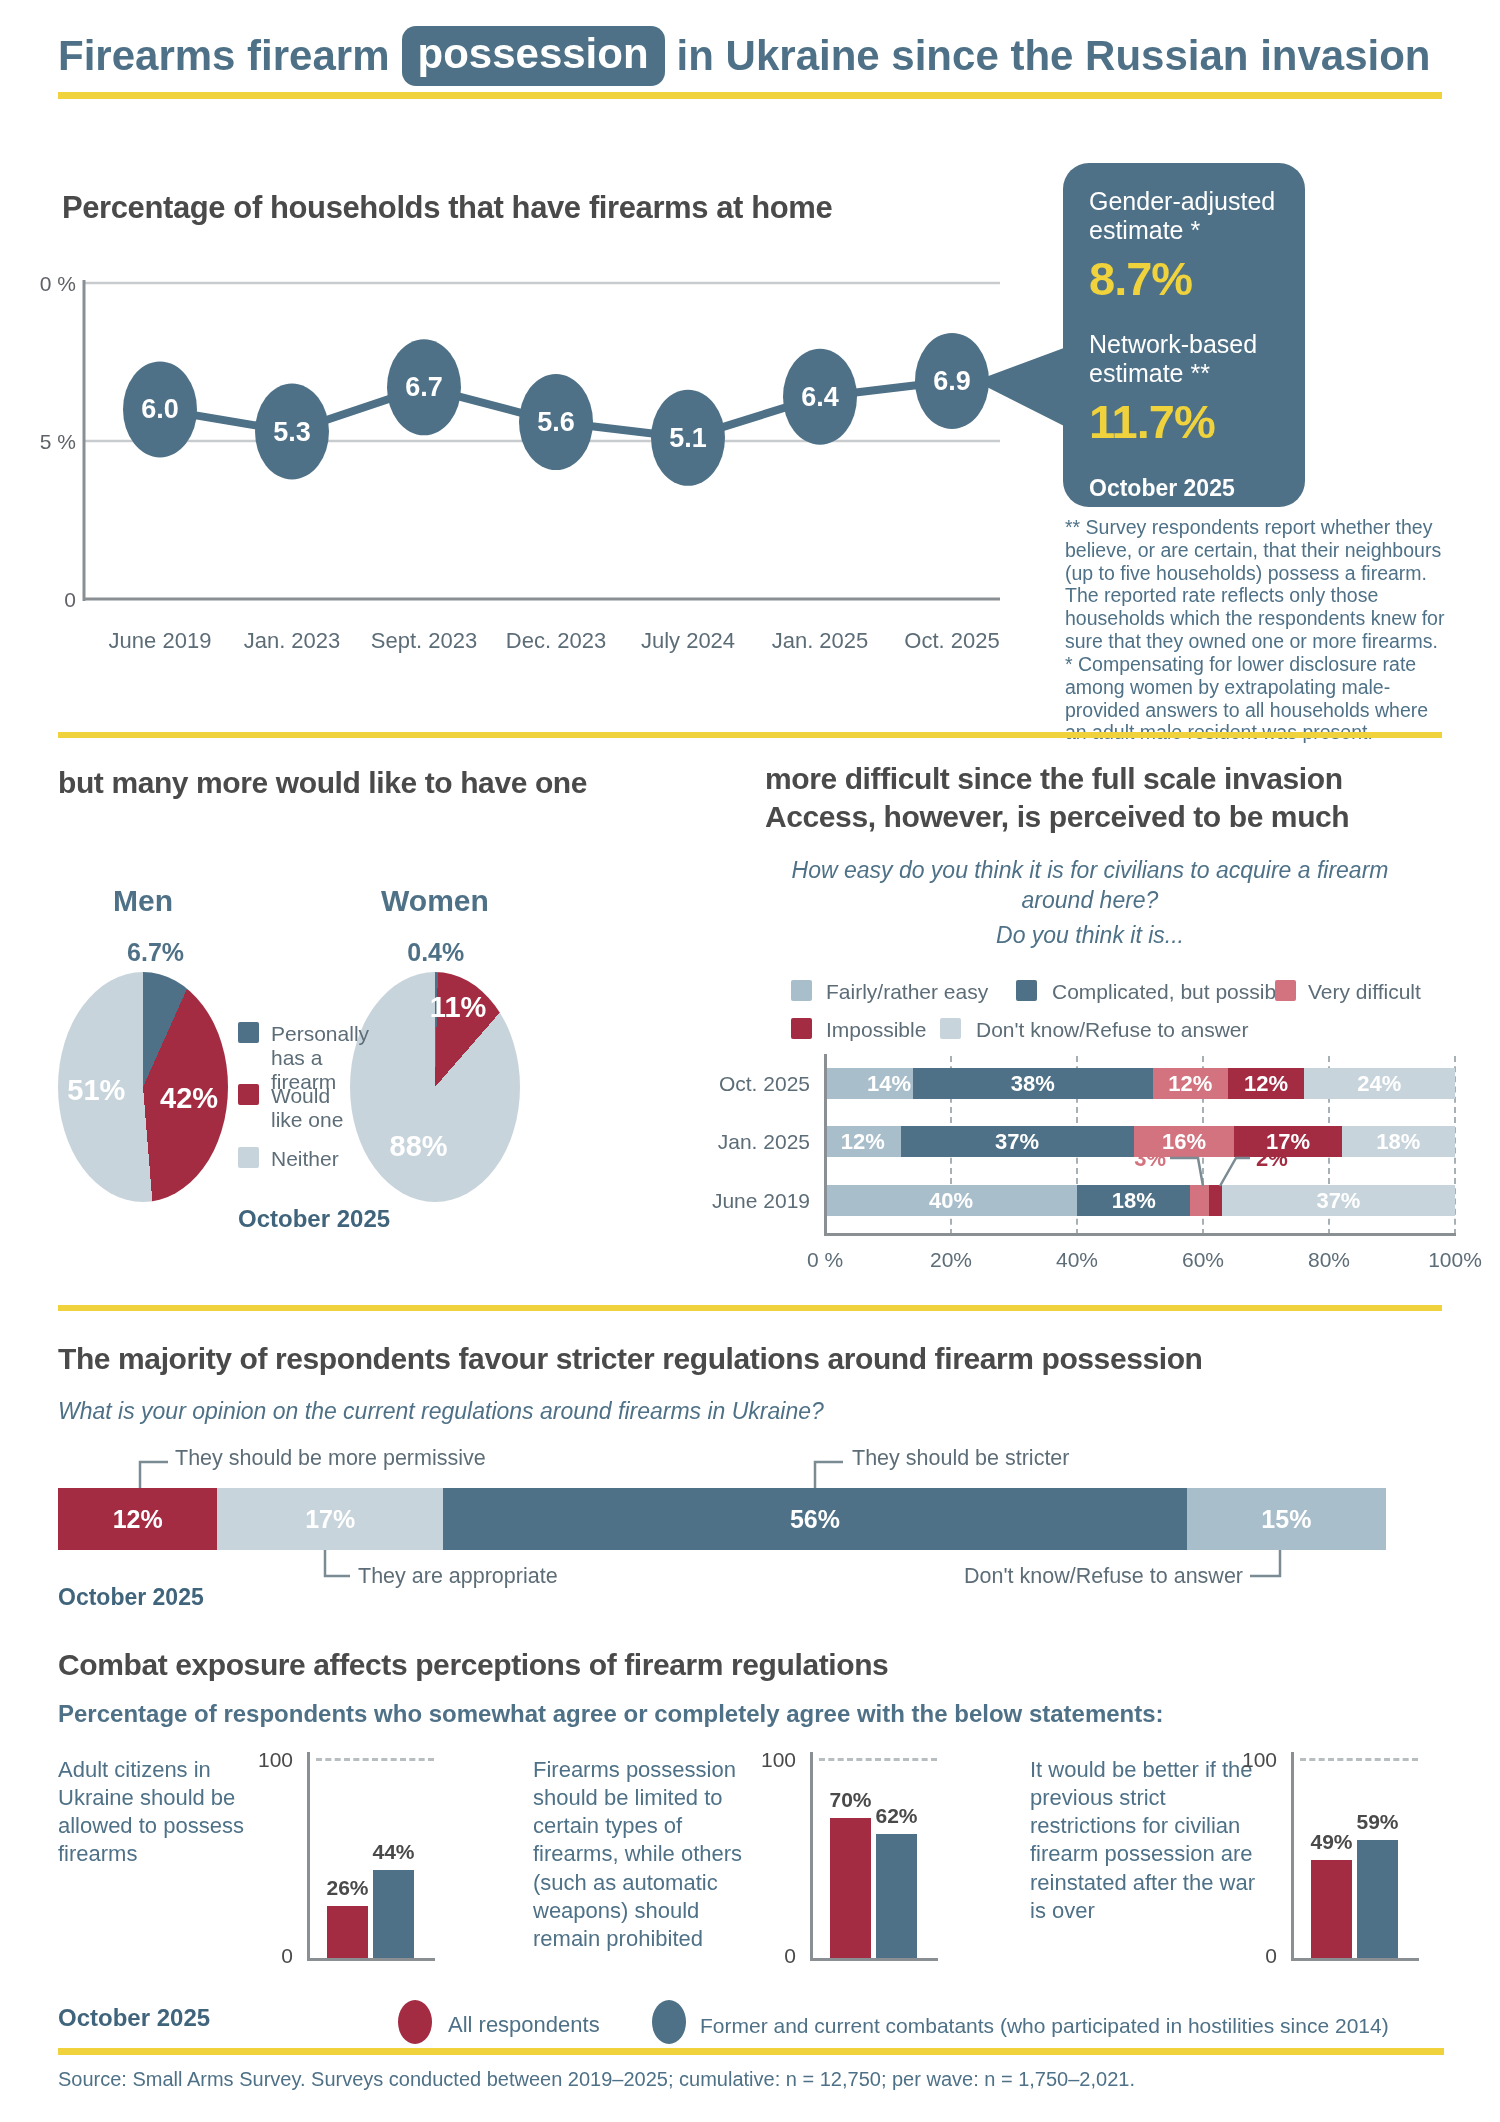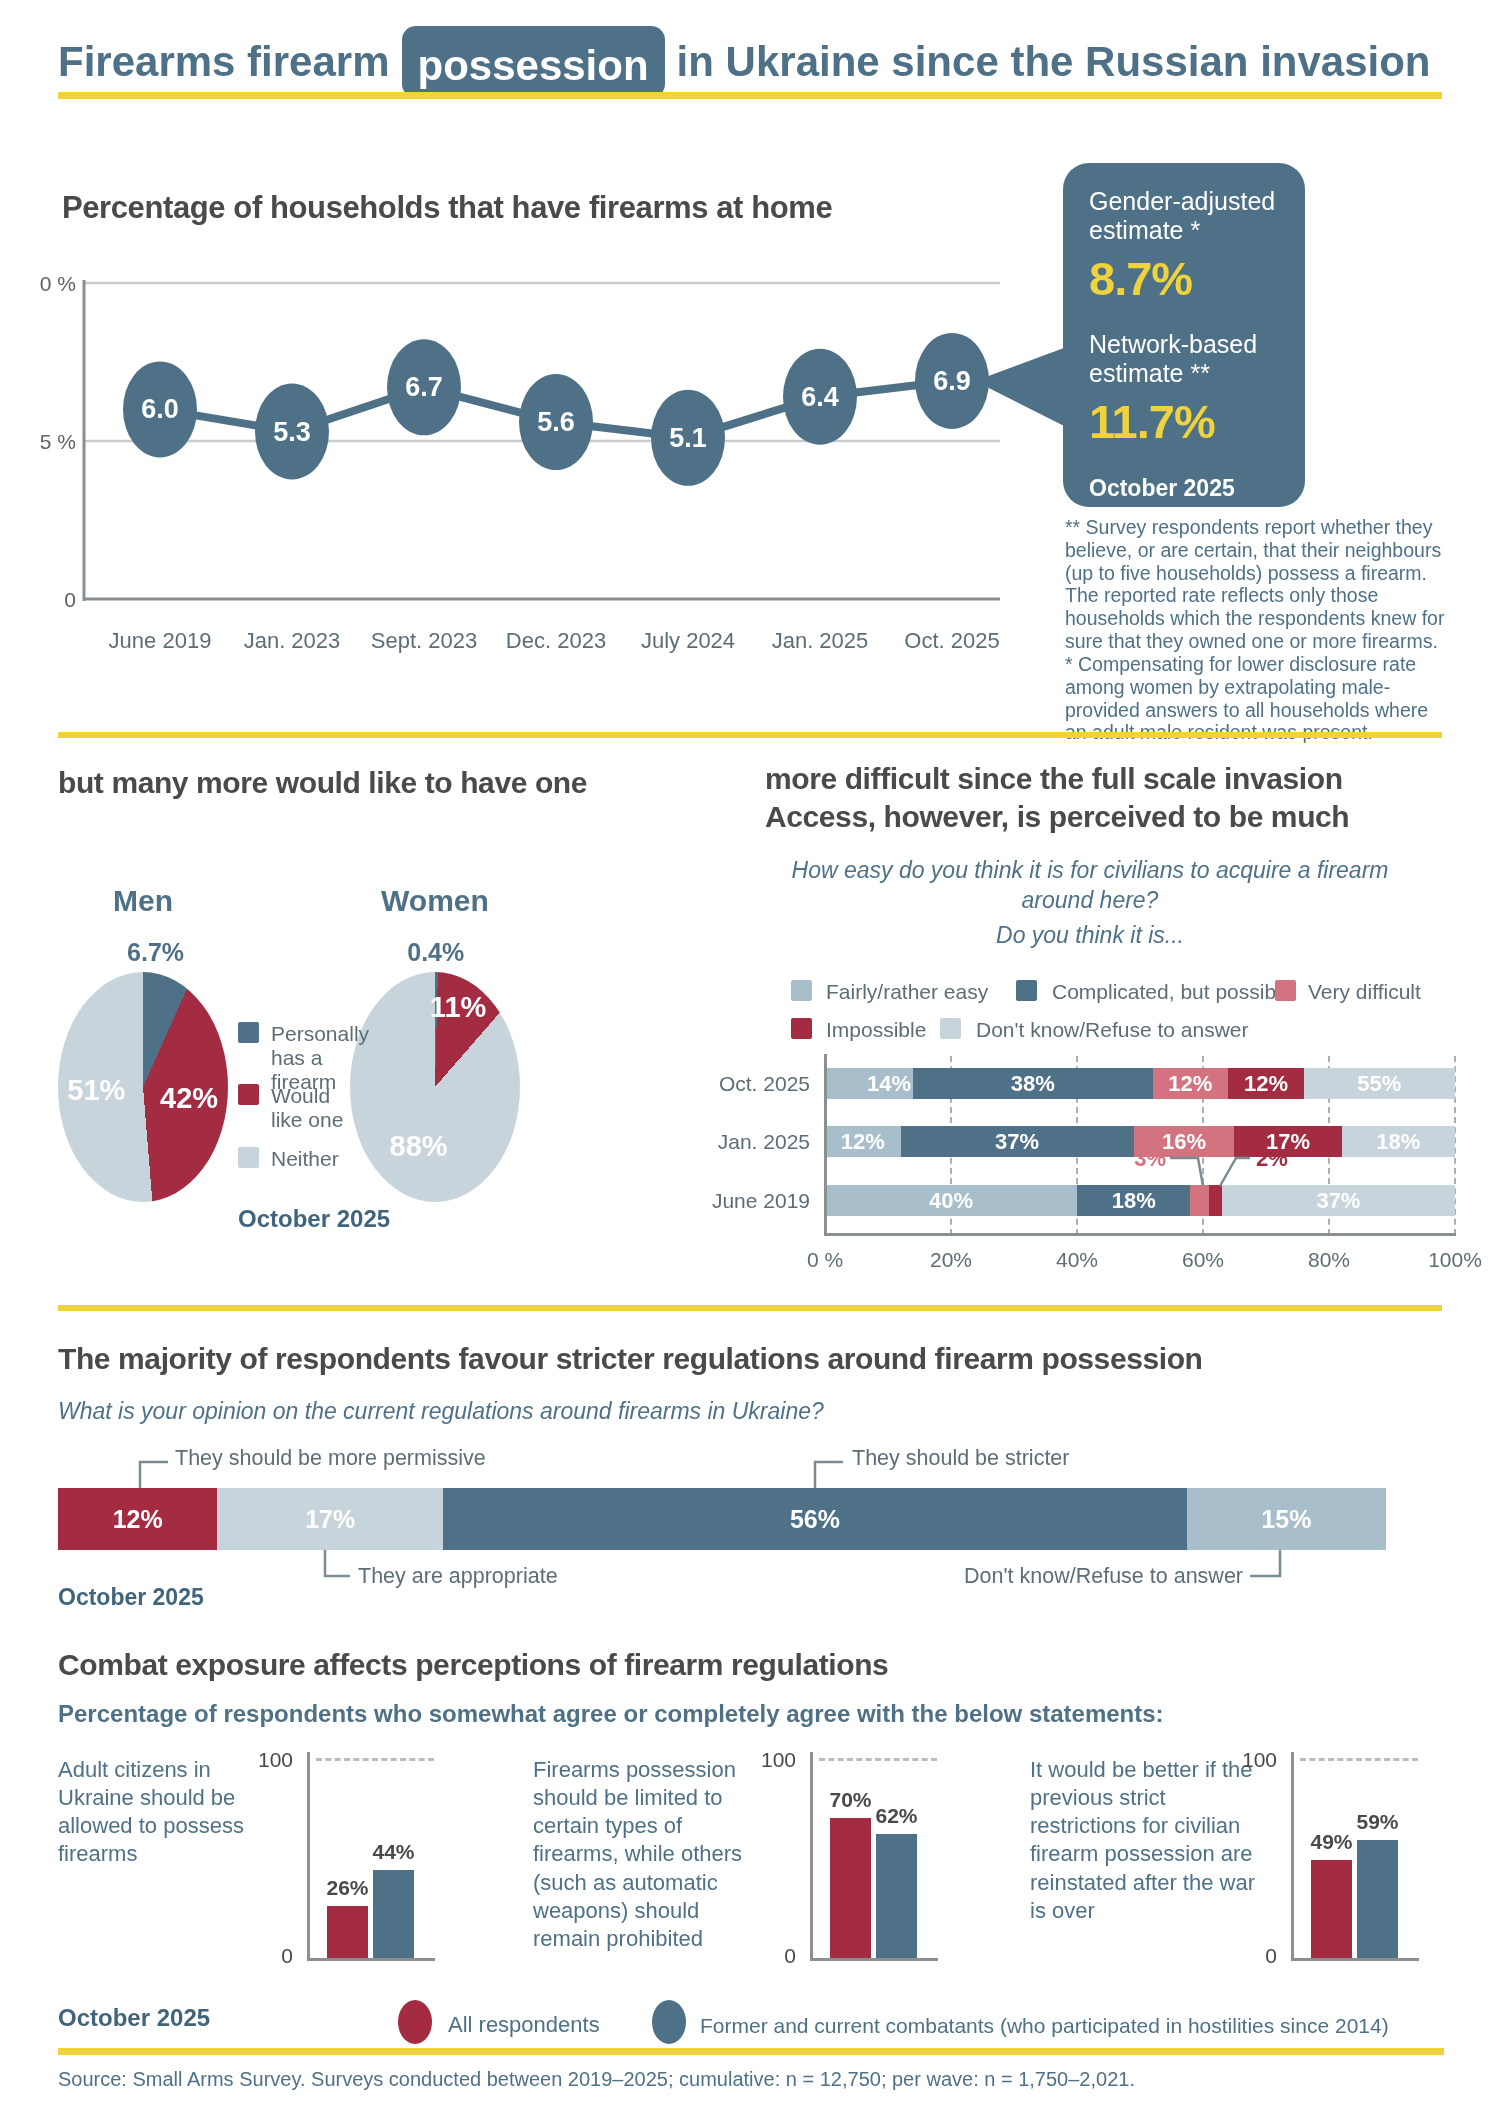--- a/index.html
+++ b/index.html
@@ -23,21 +23,21 @@
   .callout-box .cv{color:var(--yellow);font-weight:bold;font-size:47px;margin-top:6px;letter-spacing:-1px}
   svg{display:block}
 </style>
 </head>
 <body>
 
 <div class="page">
 
   <div class="abs" style="left:58px;top:26px;display:flex;align-items:center;gap:12px">
     <span class="h-steel" style="font-size:42px">Firearms firearm</span>
-    <span style="background:var(--steel);color:#fff;font-weight:bold;font-size:42px;padding:16px 16px 8px 16px;border-radius:14px">possession</span>
+    <span style="background:var(--steel);color:#fff;font-weight:bold;font-size:42px;padding:4px 16px 8px 16px;border-radius:14px">possession</span>
     <span class="h-steel" style="font-size:42px">in Ukraine since the Russian invasion</span>
   </div>
   <div class="abs rule" style="left:58px;top:92px;width:1384px;height:7px"></div>
 
   <div class="abs h-dark" style="left:62px;top:190px;font-size:31px">Percentage of households that have firearms at home</div>
   <div class="abs" id="line-chart-holder" style="left:40px;top:230px;width:1100px;height:460px">
       <svg width="1100" height="460" viewBox="0 0 1100 460" font-family="&quot;Liberation Sans&quot;, sans-serif">
         <line x1="44" x2="960" y1="53" y2="53" stroke="#C9CCCE" stroke-width="2.5"></line>
         <line x1="44" x2="960" y1="211" y2="211" stroke="#C9CCCE" stroke-width="2.5"></line>
         <line x1="44" x2="44" y1="50" y2="371" stroke="#8A8F94" stroke-width="3"></line>
@@ -198,21 +198,21 @@
       <div class="seg" style="flex: 0 0 38%; background: rgb(78, 113, 135);">
         <span style="font-size: 22px;">38%</span>
       </div>
       <div class="seg" style="flex: 0 0 12%; background: rgb(210, 115, 127);">
         <span style="font-size: 22px;">12%</span>
       </div>
       <div class="seg" style="flex: 0 0 12%; background: rgb(163, 44, 66);">
         <span style="font-size: 22px;">12%</span>
       </div>
       <div class="seg" style="flex: 0 0 24%; background: rgb(200, 212, 219);">
-        <span style="font-size: 22px;">55%</span>
+        <span style="font-size: 22px;">24%</span>
       </div>
     </div>
     <div style="position: absolute; left: 690px; top: 1130px; width: 120px; text-align: right; color: rgb(93, 109, 119); font-size: 21px;">Jan. 2025</div>
     <div style="position: absolute; left: 825px; top: 1126px; width: 630px; height: 31px; display: flex;">
       <div class="seg" style="flex: 0 0 12%; background: rgb(169, 190, 203);">
         <span style="font-size: 22px;">12%</span>
       </div>
       <div class="seg" style="flex: 0 0 37%; background: rgb(78, 113, 135);">
         <span style="font-size: 22px;">37%</span>
       </div>

